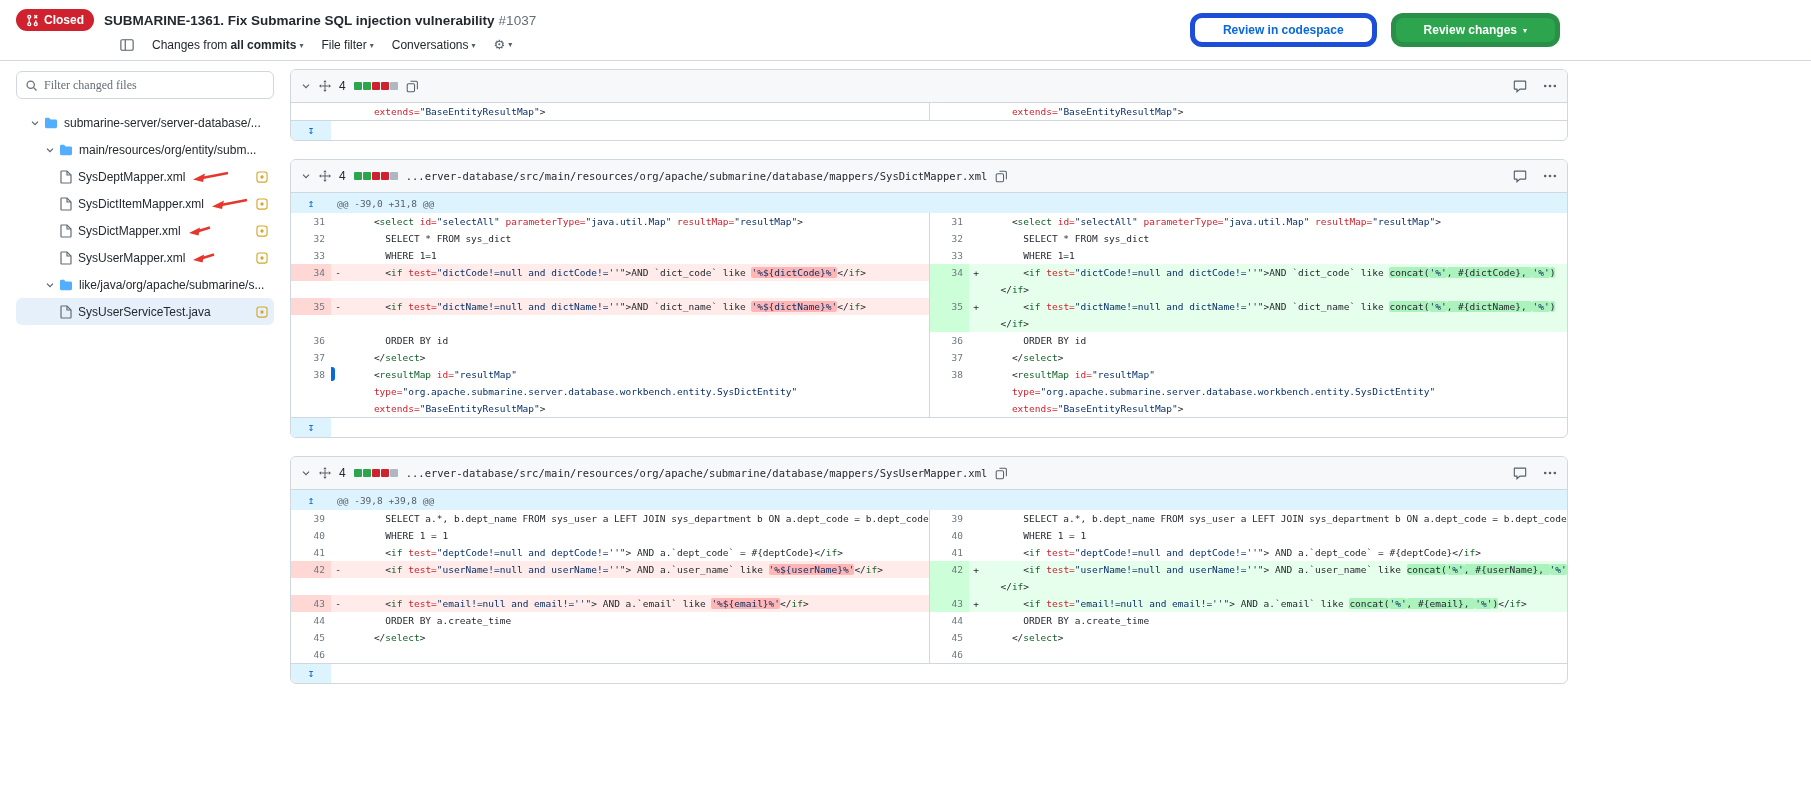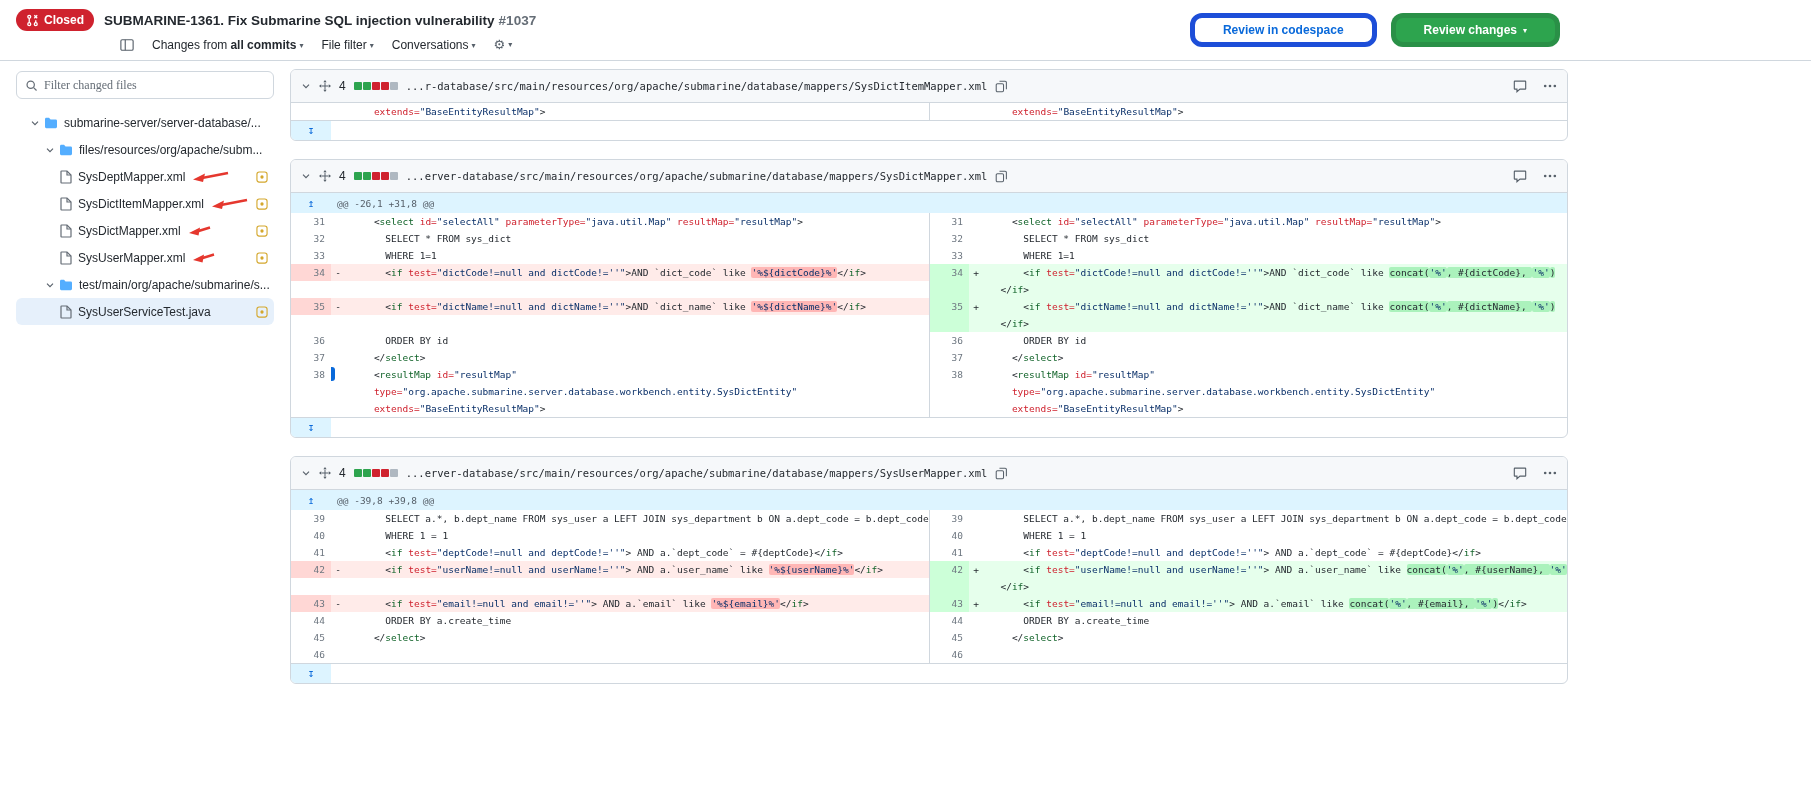--- a/index.html
+++ b/index.html
@@ -4,21 +4,21 @@
 <style>
   *{box-sizing:border-box;margin:0;padding:0}
   html,body{width:1811px;min-height:797px;background:#fff;font-family:"Liberation Sans","DejaVu Sans",sans-serif;color:#24292f;overflow:hidden}
   .mono{font-family:"DejaVu Sans Mono","Liberation Mono",monospace}
 
   
   header{padding:8px 16px 6px;border-bottom:1px solid #d0d7de;position:relative}
   .row1{display:flex;align-items:center;gap:10px;height:24px}
   .badge{display:inline-flex;align-items:center;gap:5px;background:var(--c-closed,#cf222e);color:#fff;font-weight:700;font-size:12px;padding:4px 10px;border-radius:2em}
   .title{font-size:13.5px;font-weight:700;white-space:nowrap}
-  .prnum{color:#656d76;font-weight:700;margin-left:4px}
+  .prnum{color:#656d76;font-weight:400;margin-left:4px}
   .row2{display:flex;align-items:flex-start;gap:18px;margin:6px 0 2px 104px;font-size:12px}
   .menu{display:flex;align-items:center;cursor:pointer;white-space:nowrap}
   .menu b{margin-left:3px}
   .caret{font-size:8px;color:#57606a;margin-left:3px}
   .caret-w{color:#fff;margin-left:6px}
   .gear{font-size:13px;color:#57606a;line-height:1}
   .btns{position:absolute;top:13px;right:251px;display:flex;gap:14px}
   button{font-size:12px;border-radius:12px;padding:5px 28px;border:5px solid #1d4ed8;background:#fff;cursor:pointer;font-family:inherit;white-space:nowrap}
   .btn-codespace{color:var(--c-blue,#0969da);font-weight:600}
   .btn-green{background:var(--c-green,#2da44e);border-color:rgba(27,31,36,.15);color:#fff;font-weight:600;display:inline-flex;align-items:center}
@@ -159,21 +159,21 @@
             <span class="tchev">
               <svg width="10" height="10" viewBox="0 0 16 16" fill="none" stroke="#57606a" stroke-width="1.8">
                 <path d="M3.2 5.8 8 10.6l4.8-4.8"></path>
               </svg>
             </span>
             <span class="ticon">
               <svg width="14" height="12" viewBox="0 0 16 14" fill="#54aeff">
                 <path d="M1 2.5C1 1.7 1.7 1 2.5 1h3.2l1.8 2h6A1.5 1.5 0 0 1 15 4.5v7a1.5 1.5 0 0 1-1.5 1.5h-11A1.5 1.5 0 0 1 1 11.5v-9Z"></path>
               </svg>
             </span>
-            <span class="tlabel">files/resources/org/apache/subm...</span>
+            <span class="tlabel">main/resources/org/entity/subm...</span>
           </div>
           <div class="tree-row" style="padding-left: 44px;">
             <span class="ticon">
               <svg width="12" height="14" viewBox="0 0 12 14" fill="none" stroke="#656d76" stroke-width="1.2">
                 <path d="M1 1.5c0-.3.2-.5.5-.5H7l4 4v7.5c0 .3-.2.5-.5.5h-9a.5.5 0 0 1-.5-.5v-11Z"></path>
                 <path d="M7 1v4h4"></path>
               </svg>
             </span>
             <span class="tlabel">SysDeptMapper.xml</span>
             <span class="tarrow">
@@ -256,21 +256,21 @@
             <span class="tchev">
               <svg width="10" height="10" viewBox="0 0 16 16" fill="none" stroke="#57606a" stroke-width="1.8">
                 <path d="M3.2 5.8 8 10.6l4.8-4.8"></path>
               </svg>
             </span>
             <span class="ticon">
               <svg width="14" height="12" viewBox="0 0 16 14" fill="#54aeff">
                 <path d="M1 2.5C1 1.7 1.7 1 2.5 1h3.2l1.8 2h6A1.5 1.5 0 0 1 15 4.5v7a1.5 1.5 0 0 1-1.5 1.5h-11A1.5 1.5 0 0 1 1 11.5v-9Z"></path>
               </svg>
             </span>
-            <span class="tlabel">test/main/org/apache/submarine/s...</span>
+            <span class="tlabel">like/java/org/apache/submarine/s...</span>
           </div>
           <div class="tree-row selected" style="padding-left: 44px;">
             <span class="ticon">
               <svg width="12" height="14" viewBox="0 0 12 14" fill="none" stroke="#656d76" stroke-width="1.2">
                 <path d="M1 1.5c0-.3.2-.5.5-.5H7l4 4v7.5c0 .3-.2.5-.5.5h-9a.5.5 0 0 1-.5-.5v-11Z"></path>
                 <path d="M7 1v4h4"></path>
               </svg>
             </span>
             <span class="tlabel">SysUserServiceTest.java</span>
             <span class="tstatus">
@@ -296,21 +296,20 @@
               </svg>
             </span>
             <span class="fcnt">4</span>
             <span class="blocks">
               <span class="block add"></span>
               <span class="block add"></span>
               <span class="block del"></span>
               <span class="block del"></span>
               <span class="block neutral"></span>
             </span>
-            <span class="fpath mono">...r-database/src/main/resources/org/apache/submarine/database/mappers/SysDictItemMapper.xml</span>
             <span class="fcopy">
               <svg width="13" height="13" viewBox="0 0 16 16" fill="none" stroke="#57606a" stroke-width="1.3">
                 <rect x="1.5" y="4.5" width="9" height="10" rx="1.5"></rect>
                 <path d="M5.5 1.5h7A1.5 1.5 0 0 1 14 3v8.5"></path>
               </svg>
             </span>
             <span class="fright">
               <span class="ficon">
                 <svg width="14" height="14" viewBox="0 0 16 16" fill="none" stroke="#57606a" stroke-width="1.3">
                   <path d="M2 2.5h12a.5.5 0 0 1 .5.5v8a.5.5 0 0 1-.5.5H8l-3.5 3v-3H2a.5.5 0 0 1-.5-.5V3a.5.5 0 0 1 .5-.5Z"></path>
@@ -377,21 +376,21 @@
                   <circle cx="2.5" cy="2" r="1.5"></circle>
                   <circle cx="8" cy="2" r="1.5"></circle>
                   <circle cx="13.5" cy="2" r="1.5"></circle>
                 </svg>
               </span>
             </span>
           </div>
           <div class="dtable">
             <div class="hunkrow">
               <span class="hunkexp">↥</span>
-              <span class="hunktext">@@ -26,1 +31,8 @@</span>
+              <span class="hunktext">@@ -39,0 +31,8 @@</span>
             </div>
             <div class="drow">
               <span class="cell num">31</span>
               <span class="cell mark"></span>
               <span class="cell code"><span class="p">    &lt;</span><span class="t">select</span><span class="p"> </span><span class="a">id=</span><span class="s">"selectAll"</span><span class="p"> </span><span class="a">parameterType=</span><span class="s">"java.util.Map"</span><span class="p"> </span><span class="a">resultMap=</span><span class="s">"resultMap"</span><span class="p">&gt;</span></span>
               <span class="cell num rn">31</span>
               <span class="cell mark"></span>
               <span class="cell code"><span class="p">    &lt;</span><span class="t">select</span><span class="p"> </span><span class="a">id=</span><span class="s">"selectAll"</span><span class="p"> </span><span class="a">parameterType=</span><span class="s">"java.util.Map"</span><span class="p"> </span><span class="a">resultMap=</span><span class="s">"resultMap"</span><span class="p">&gt;</span></span>
             </div>
             <div class="drow">

